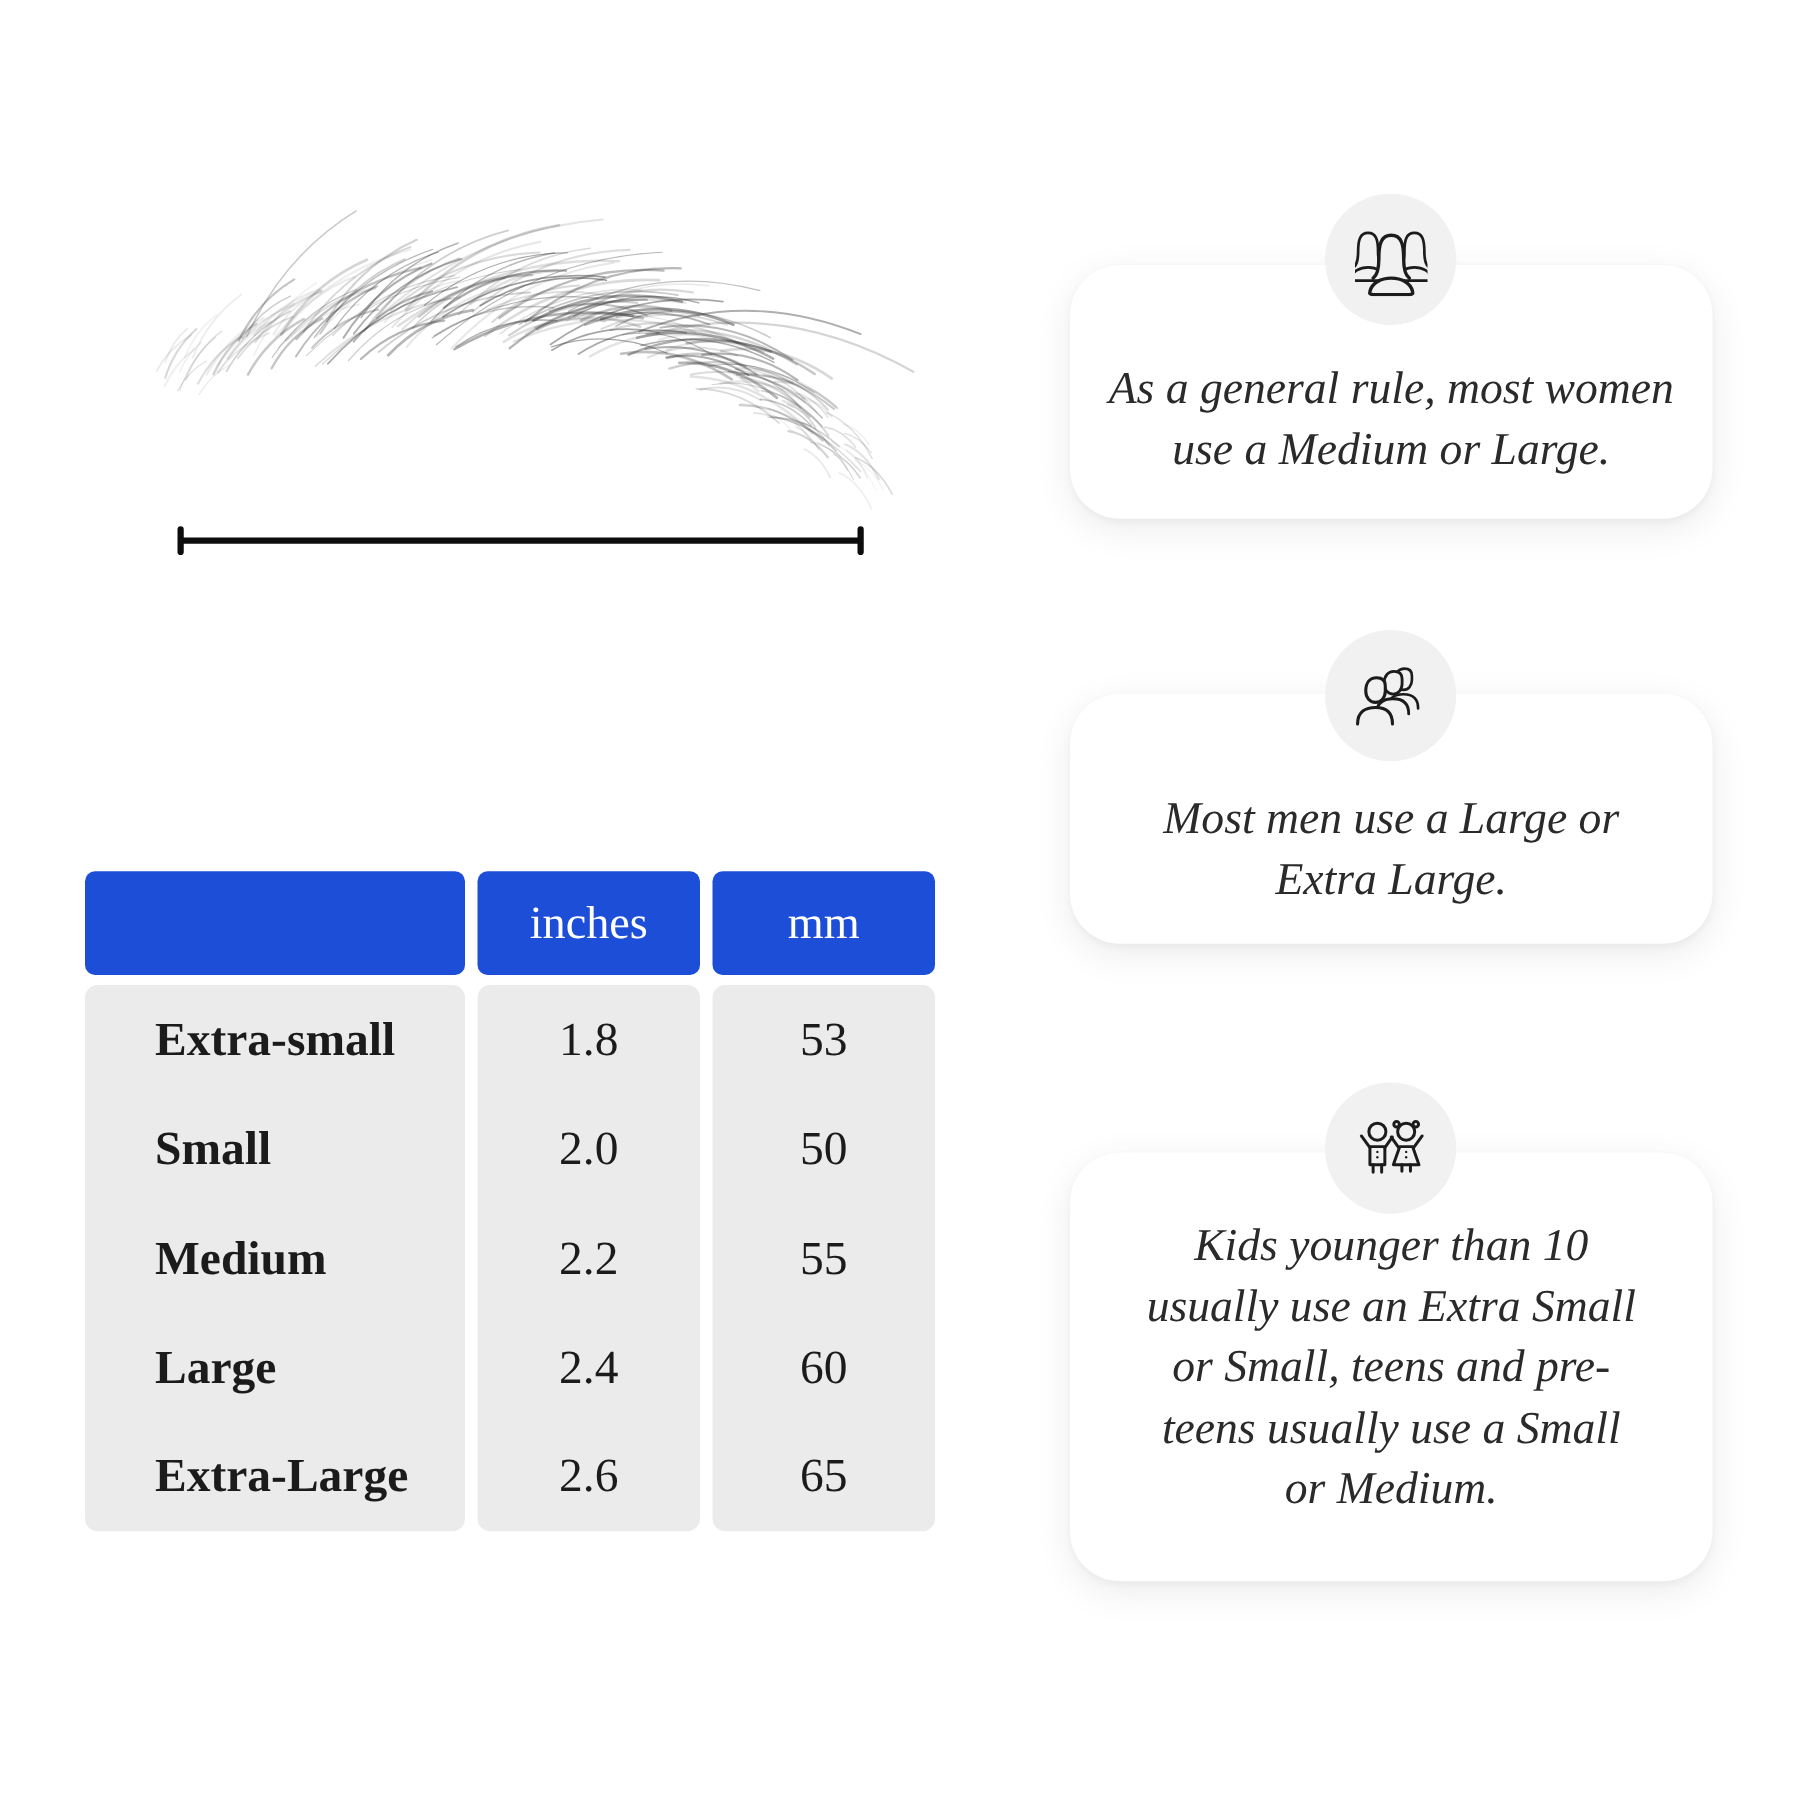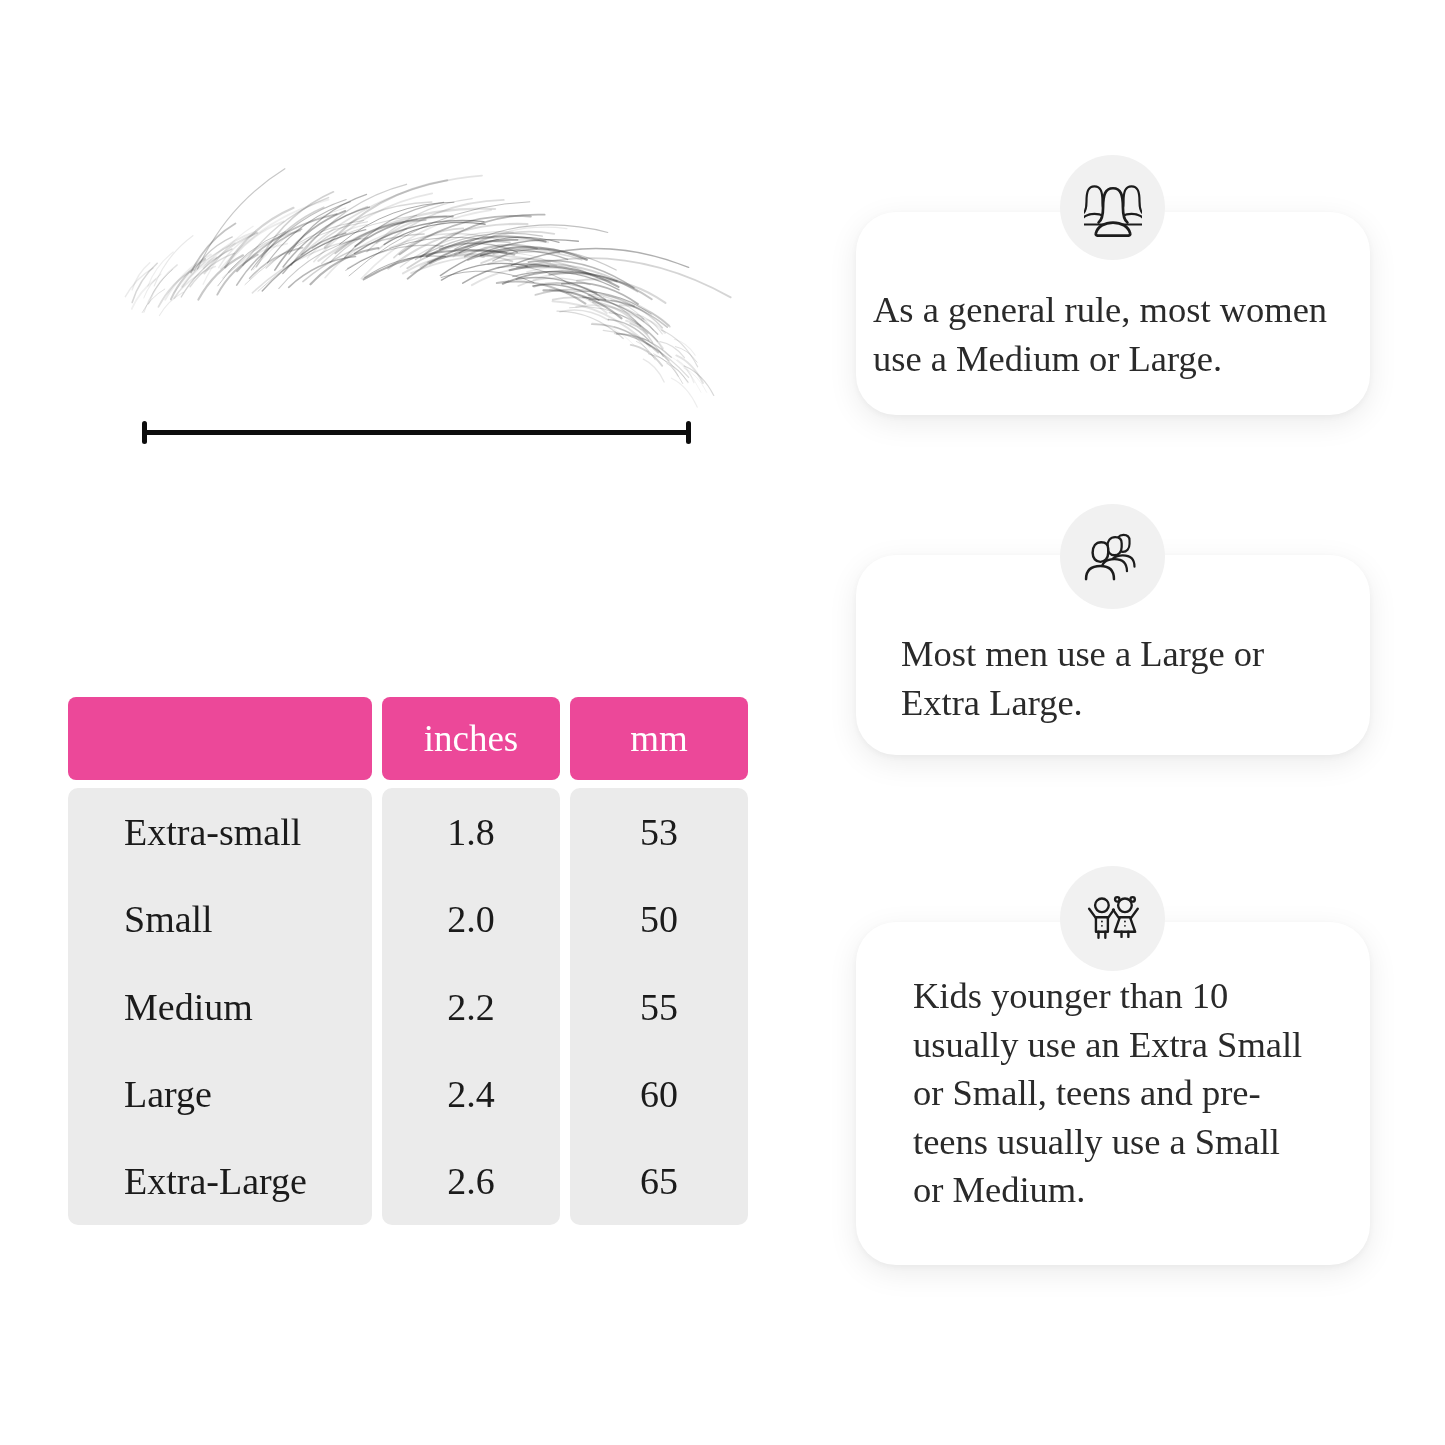--- a/index.html
+++ b/index.html
@@ -13,35 +13,35 @@
   .measure-line::before,.measure-line::after{
     content:"";position:absolute;top:-9px;width:5px;height:23px;background:#0d0d0d;border-radius:3px;
   }
   .measure-line::before{left:-1px;}
   .measure-line::after{right:-1px;}
   .caption{position:absolute;left:130px;top:494px;width:660px;font-size:37px;line-height:1.45;color:#1c1c1c;}
 
   
   .size-table{position:absolute;left:68px;top:697px;width:706px;}
   .thead{display:flex;gap:10px;margin-bottom:8px;}
-  .th{background:#ec4899;color:#ffffff;border-radius:8px;height:83px;
+  .th{background:#1d4ed8;color:#ffffff;border-radius:8px;height:83px;
       display:flex;align-items:center;justify-content:center;font-size:37px;text-align:right;}
-  .w-label{width:304px;}
+  .w-label{width:304px;font-weight:bold;}
   .w-val{width:178px;}
   .tbody{display:flex;gap:10px;}
   .tcol{background:#ebebeb;border-radius:10px;height:437px;display:flex;flex-direction:column;}
   .cell{flex:1;display:flex;align-items:center;font-size:38px;color:#1b1b1b;}
   .tcol.labels .cell{justify-content:flex-start;padding-left:56px;}
   .tcol.vals .cell{justify-content:center;}
 
   
   .card{
     position:absolute;left:856px;width:514px;background:#ffffff;border-radius:40px;
     box-shadow:0 8px 30px rgba(0,0,0,0.08), 0 2px 6px rgba(0,0,0,0.04);
-    display:flex;align-items:center;justify-content:center;text-align:left;z-index:1;
+    display:flex;align-items:center;justify-content:center;text-align:center;z-index:1;font-style:italic;
   }
   .card-1{top:212px;height:203px;}
   .card-2{top:555px;height:200px;}
   .card-3{top:922px;height:343px;}
   .card-text{font-size:36.5px;line-height:1.33;color:#2a2a2a;}
   .card-1 .card-text{width:480px;margin-top:42px;}
   .card-2 .card-text{width:424px;margin-top:48px;}
   .card-3 .card-text{width:400px;}
   .icon-circle{
     position:absolute;left:1060px;width:105px;height:105px;border-radius:50%;

